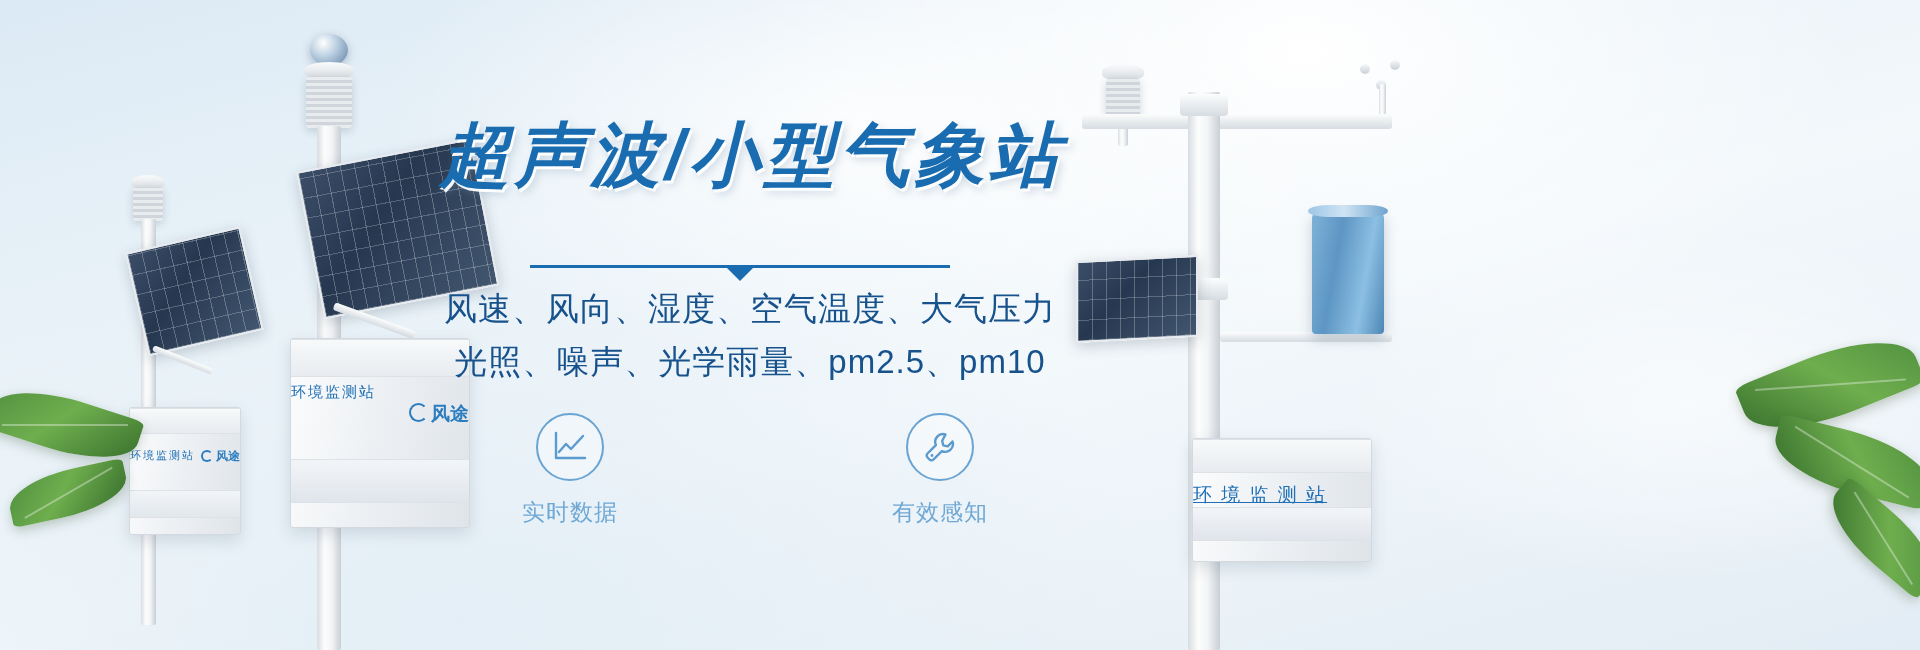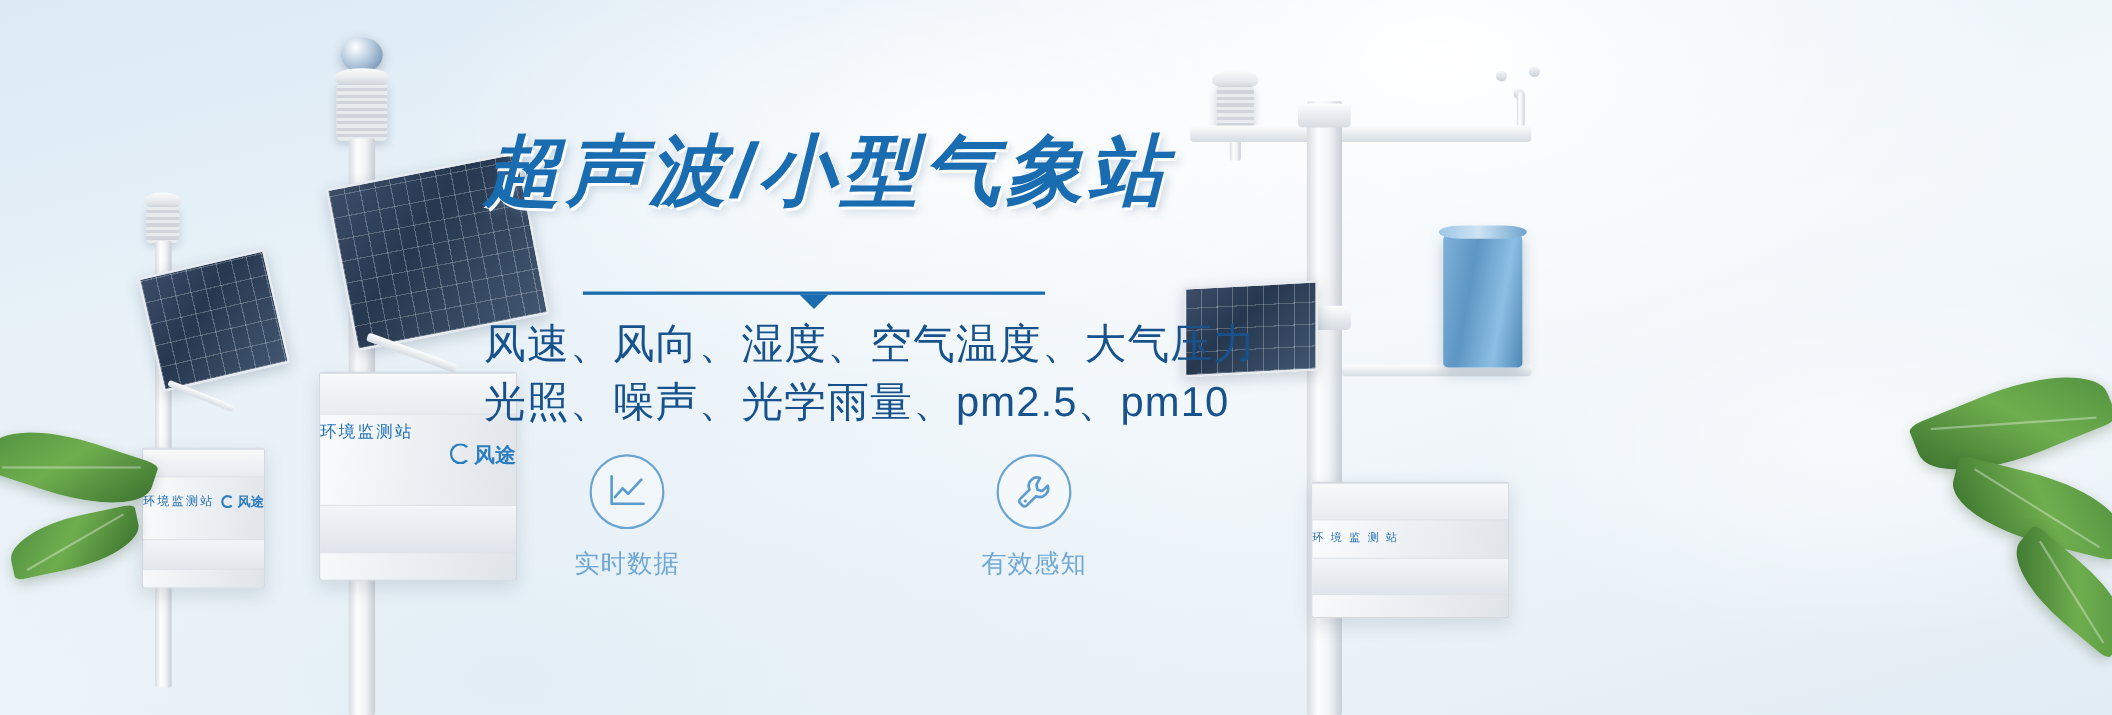--- a/index.html
+++ b/index.html
@@ -114,21 +114,21 @@
   }
 
   .divider { position:absolute; left:90px; top:265px; width:420px; height:3px; background:#1a6cb0; }
   .divider .tri {
     position:absolute; left:50%; top:3px; transform:translateX(-50%);
     width:0; height:0; border-left:13px solid transparent; border-right:13px solid transparent;
     border-top:13px solid #1a6cb0;
   }
 
   .sub { position:absolute; left:0; width:620px; text-align:center;
-         font-size:38px; color:#17528c; letter-spacing:1px; white-space:nowrap; }
+         font-size:33px; color:#17528c; letter-spacing:1px; white-space:nowrap; }
   .sub1 { top:287px; }
   .sub2 { top:340px; }
 
   .features { position:absolute; left:80px; top:413px; width:470px; display:flex; justify-content:space-between; }
   .feature { width:100px; text-align:center; }
   .fcircle {
     width:68px; height:68px; margin:0 auto; border-radius:50%;
     border:2px solid #6aa4d2; display:flex; align-items:center; justify-content:center;
     background:rgba(255,255,255,.35);
   }
@@ -193,21 +193,21 @@
     <div class="arm" style="left:120px; top:44px; width:48px; height:22px; border-radius:4px;"></div>
     <div class="arm" style="left:120px; top:228px; width:48px; height:22px; border-radius:4px;"></div>
 
     <div class="arm" style="left:160px; top:282px; width:172px; height:10px;"></div>
     <div class="rain-bucket" style="left:252px; top:162px; width:72px; height:122px;"></div>
 
     <div class="panel" style="left:16px; top:208px; width:122px; height:82px; transform:skewY(-3deg);"></div>
 
     <div class="cabinet" style="left:132px; top:388px; width:180px; height:124px;">
       <div class="cab-strip" style="top:0; height:34px;"></div>
-      <div class="cab-label" style="top:9px; font-size:10px;">环 境 监 测 站</div>
+      <div class="cab-label" style="top:9px; font-size:19px;text-decoration:underline;">环 境 监 测 站</div>
       <div class="cab-strip" style="top:68px; height:34px; background:linear-gradient(180deg,#f2f5f8,#e0e5eb);"></div>
     </div>
   </div>
 
   <div class="leaf" style="left:-10px; top:398px; width:150px; height:54px; transform:rotate(18deg);"></div>
   <div class="leaf" style="left:8px; top:470px; width:120px; height:46px; transform:rotate(-12deg);"></div>
   <div class="leaf" style="left:1740px; top:352px; width:180px; height:66px; transform:rotate(-22deg) scaleX(-1);"></div>
   <div class="leaf" style="left:1772px; top:432px; width:160px; height:60px; transform:rotate(14deg) scaleX(-1);"></div>
   <div class="leaf" style="left:1818px; top:512px; width:130px; height:52px; transform:rotate(40deg) scaleX(-1);"></div>
 

